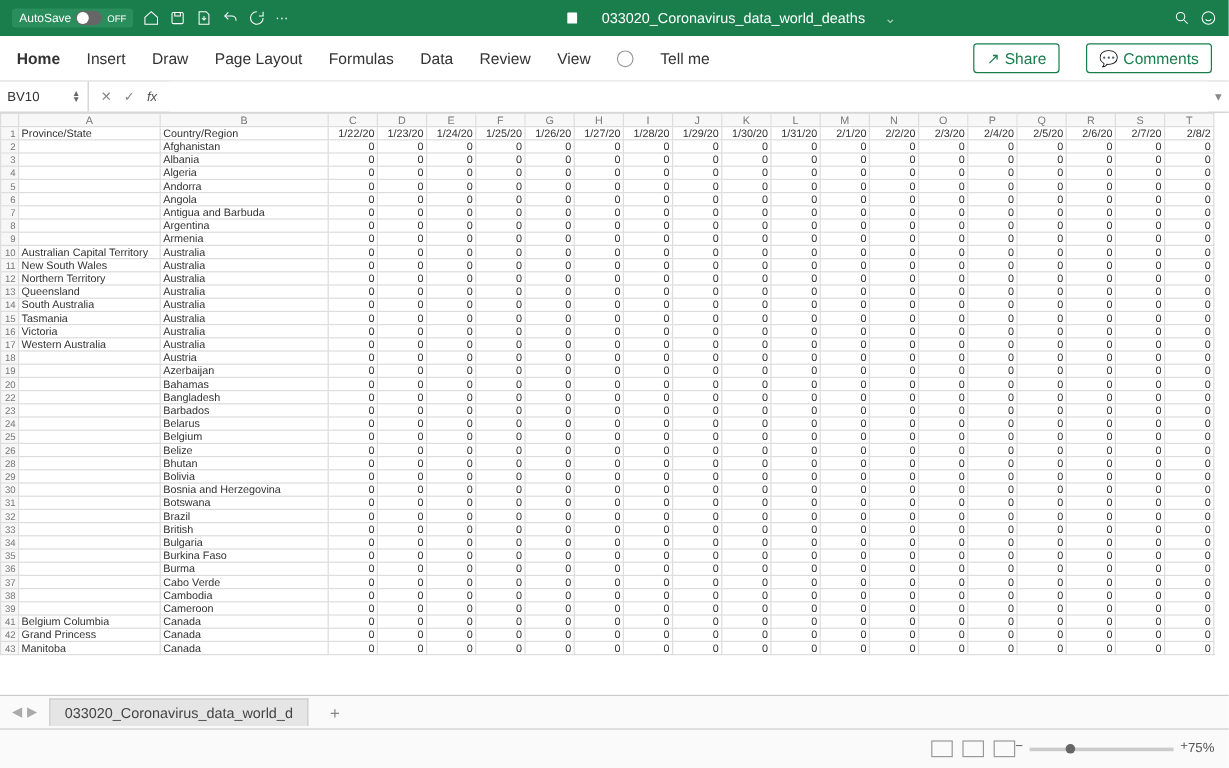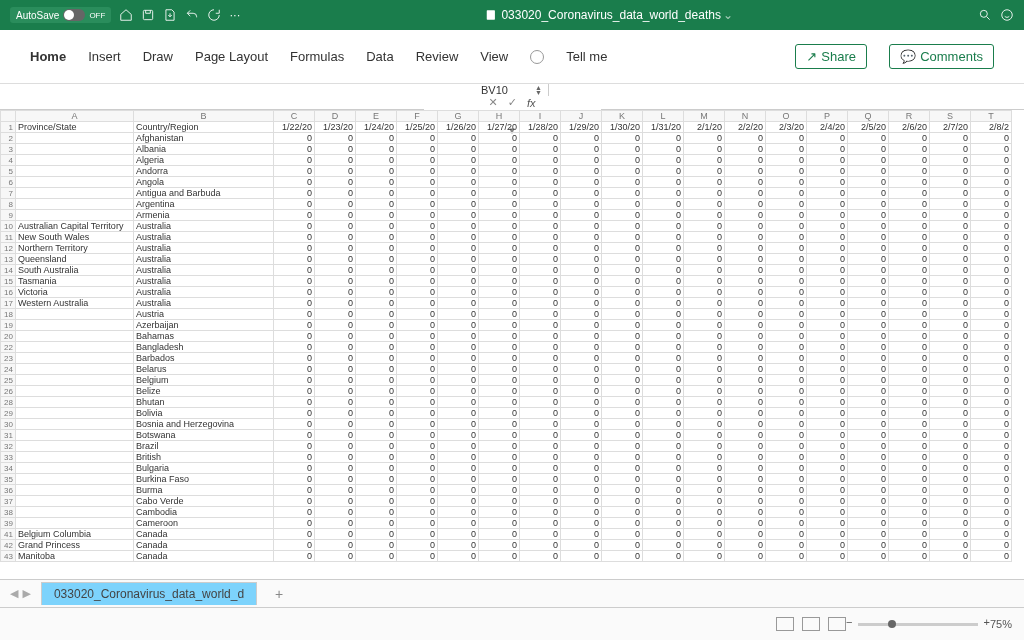--- a/index.html
+++ b/index.html
@@ -2,44 +2,44 @@
 <html><head>
 <meta charset="utf-8">
 <style>
 * { margin:0; padding:0; box-sizing:border-box; }
 body { font-family:-apple-system,BlinkMacSystemFont,"Segoe UI",sans-serif; background:#fff; width:1024px; height:640px; overflow:hidden; display:flex; flex-direction:column; font-size:11px; color:#333; }
 .titlebar { background:#1a7d4c; height:30px; display:flex; align-items:center; padding:10px 10px; color:#fff; gap:8px; }
 .titlebar .auto-save { background:#2a8d5c; padding:2px 6px; border-radius:3px; display:flex; align-items:center; gap:4px; font-size:10px; }
 .toggle { width:22px; height:12px; background:#666; border-radius:6px; position:relative; }
 .toggle::after { content:""; position:absolute; width:10px; height:10px; background:#fff; border-radius:50%; top:1px; left:1px; }
 .titlebar svg { width:14px; height:14px; fill:none; stroke:#fff; stroke-width:1.5; }
-.doc-title { flex:1; text-align:center; font-size:12px; display:flex; align-items:center; justify-content:center; gap:2px; }
-.ribbon { height:54px; display:flex; align-items:center; gap:22px; padding:0 30px; border-bottom:1px solid #ddd; font-size:13px; }
+.doc-title { flex:1; text-align:center; font-size:12px; display:flex; align-items:center; justify-content:center; gap:16px; }
+.ribbon { height:38px; display:flex; align-items:center; gap:22px; padding:0 14px; border-bottom:1px solid #ddd; font-size:13px; }
 .ribbon-spacer { flex:1; }
 .share-btn { border:1px solid #1a7d4c; color:#1a7d4c; padding:4px 10px; border-radius:3px; display:flex; align-items:center; gap:4px; }
 .comments-btn { border:1px solid #1a7d4c; color:#1a7d4c; padding:4px 10px; border-radius:3px; display:flex; align-items:center; gap:4px; }
-.formula-bar { height:26px; display:flex; align-items:center; border-bottom:1px solid #ccc;flex-direction:column; }
+.formula-bar { height:26px; display:flex; align-items:center; border-bottom:1px solid #ccc; }
 .name-box { width:74px; height:100%; border-right:1px solid #ccc; display:flex; align-items:center; padding:0 6px; font-size:11px; }
 .name-box-arrows { display:flex; flex-direction:column; line-height:5px; font-size:7px; color:#666; margin-left:auto; }
 .fb-controls { display:flex; align-items:center; gap:10px; padding:0 10px; color:#888; }
 .fb-controls span.fx { font-style:italic; color:#555; }
 .fb-input { flex:1; height:100%; border:none; outline:none; }
 .grid-wrap { flex:1; overflow:hidden; position:relative; }
 table { border-collapse:collapse; font-size:9px; table-layout:fixed; }
 th,td { border:0.5px solid #ddd; height:11px; padding:0 2px; overflow:hidden; white-space:nowrap; }
 th.row-h { width:15px; background:#f7f7f7; color:#777; font-weight:normal; text-align:right; font-size:8px; }
 th.col-h { background:#f7f7f7; color:#777; font-weight:normal; }
 .col-A { width:118px; }
 .col-B { width:140px; }
 .col-data { width:41px; }
 td.text { text-align:left; }
 td.num { text-align:right; }
 .sheet-tabs { height:28px; border-top:1px solid #ccc; display:flex; align-items:center; padding:0 10px; gap:10px; background:#fafafa; }
 .st-arrows { color:#aaa; display:flex; gap:4px; }
-.tab { background:#7dd3fc; border:1px solid #ccc; border-bottom:none; padding:4px 12px; font-size:12px; color:#444; border-radius:0; }
+.tab { background:#e5e5e5; border:1px solid #ccc; border-bottom:none; padding:4px 12px; font-size:12px; color:#444; border-radius:0; }
 .tab-add { color:#888; font-size:14px; padding:0 8px; }
 .status-bar { height:24px; border-top:1px solid #ccc; display:flex; align-items:center; justify-content:flex-end; gap:12px; padding:16px 12px; font-size:11px; color:#555; background:#fafafa; }
 .views { display:flex; gap:8px; }
 .views span { width:18px; height:14px; border:1px solid #999; display:inline-block; }
 .zoom-slider { width:120px; height:3px; background:#ccc; position:relative; }
 .zoom-slider::before { content:"−"; position:absolute; left:-12px; top:-7px; }
 .zoom-slider::after { content:"+"; position:absolute; right:-12px; top:-7px; }
 .zoom-knob { width:8px; height:8px; background:#666; border-radius:50%; position:absolute; left:30px; top:-3px; }
 .bulb { width:14px; height:14px; border:1px solid #999; border-radius:50%; display:inline-block; }
 </style>

